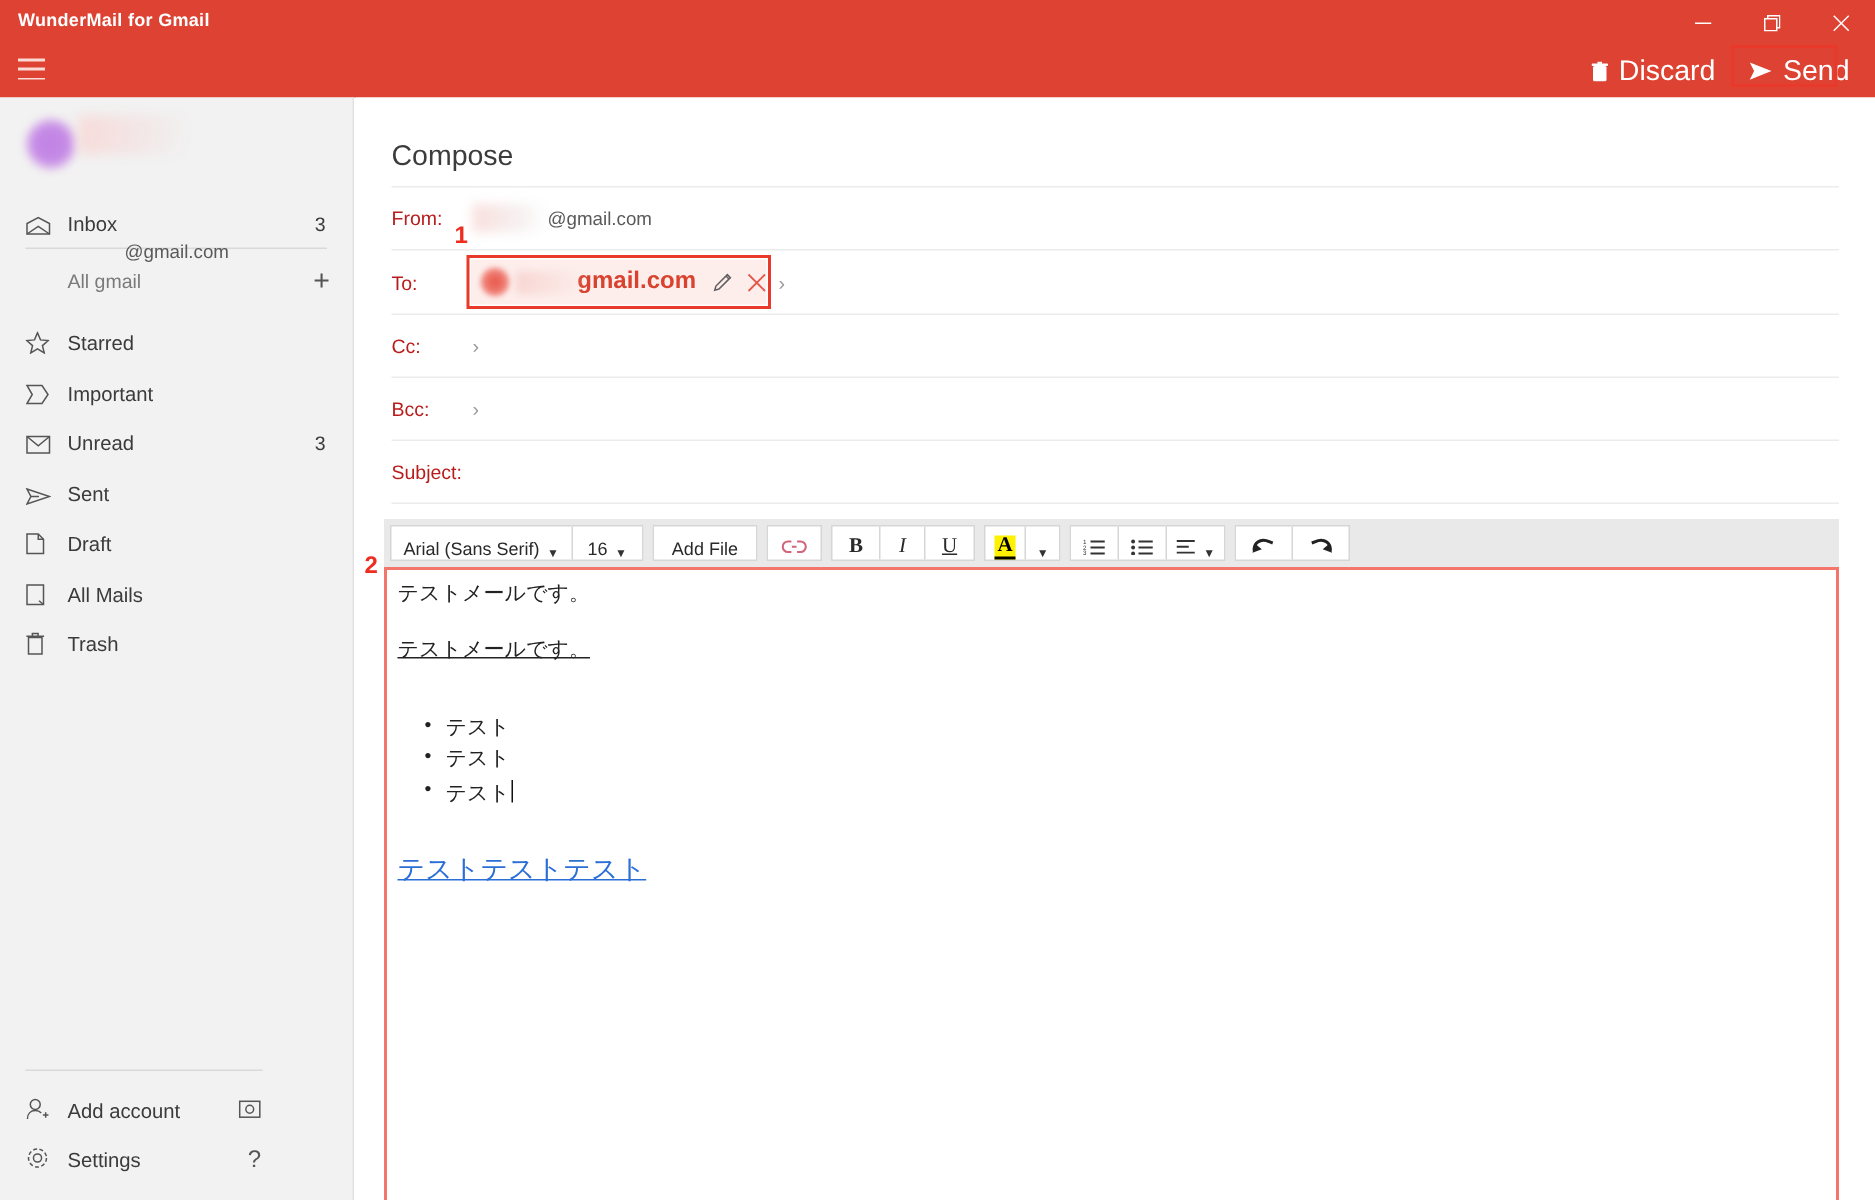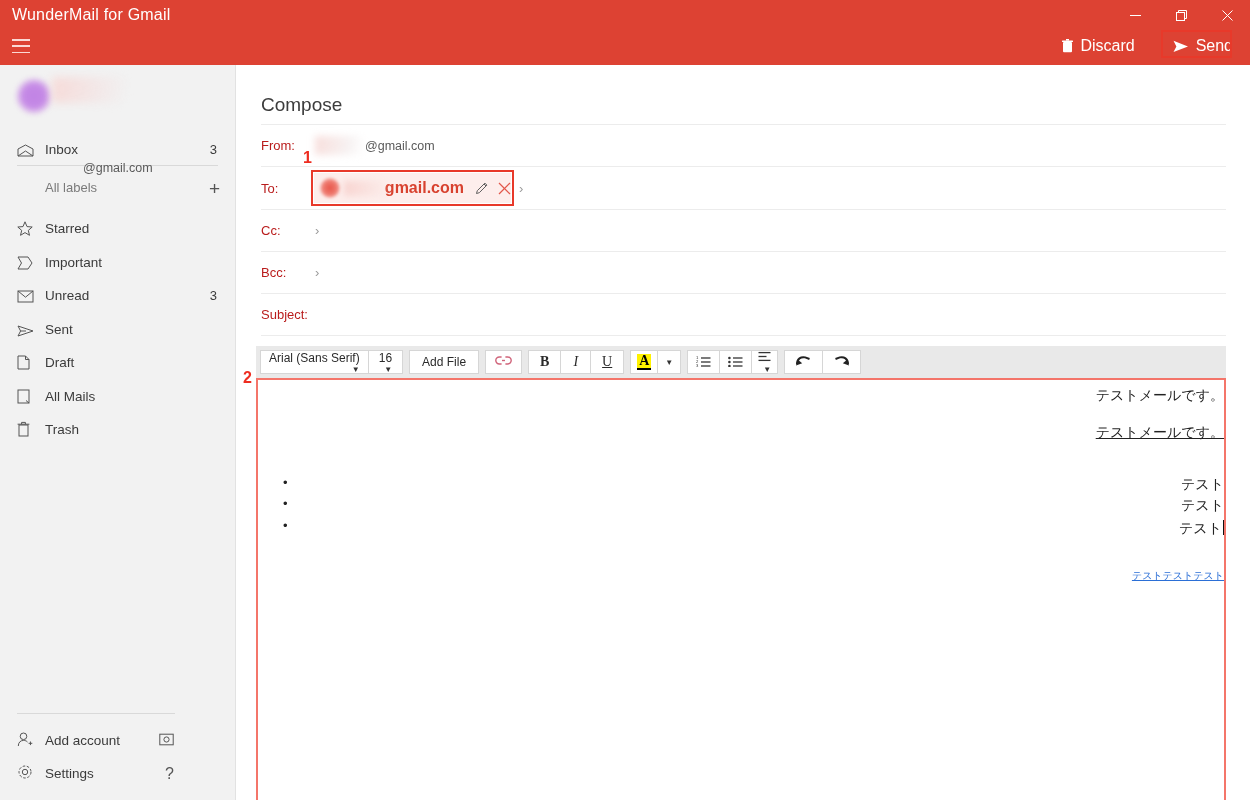--- a/index.html
+++ b/index.html
@@ -25,23 +25,23 @@
   .titlebar {
     position: absolute;
     left: 0; top: 0;
     width: 1250px;
     height: 65px;
     background: #dd4233;
   }
   .app-title {
     position: absolute;
     left: 12px; top: 6px;
-    font-size: 16px;
+    font-size: 12px;
     color: #ffffff;
-    font-weight: 400;
+    font-weight: 700;
     letter-spacing: .2px;
   }
   .win-btns {
     position: absolute;
     right: 0; top: 0;
     height: 30px;
     display: flex;
   }
   .win-btn {
     width: 46px;
@@ -68,23 +68,23 @@
     height: 1.5px;
     background: #fbd9d5;
     width: 100%;
   }
 
   .top-actions {
     position: absolute;
     right: 8px; top: 34px;
     display: flex;
     align-items: center;
-    gap: 20px;
+    gap: 4px;
     color: #ffffff;
-    font-size: 16px;
+    font-size: 19px;
   }
   .top-action {
     display: flex;
     align-items: center;
     gap: 7px;
     padding: 4px 9px;
     color: #ffffff;
   }
   .top-action .lbl { line-height: 1; }
 
@@ -358,21 +358,20 @@
   }
   .tbtn {
     display: flex;
     align-items: flex-end;
     justify-content: center;
     height: 22px;
     padding: 0 8px;
     font-size: 12px;
     color: #2a2a2a;
     white-space: nowrap;
-    flex-direction: column;
   }
   .tsep {
     width: 1px;
     height: 22px;
     background: #d6d6d6;
   }
   .caret {
     font-size: 8px;
     margin-left: 5px;
     color: #333;
@@ -404,21 +403,20 @@
     left: 6px; top: 304px;
     color: #ee2d20;
     font-size: 16px;
     font-weight: 700;
   }
   .bodytext {
     font-family: "Liberation Sans", sans-serif;
     font-size: 14px;
     color: #222;
     line-height: 1.1;
-    text-align: right;
   }
   .p1 { margin: 0 0 0 2px; }
   .p2 { margin: 22px 0 0 2px; text-decoration: underline; }
   .blist {
     margin: 36px 0 0 0;
     padding: 0 0 0 34px;
     list-style: none;
   }
   .blist li {
     position: relative;
@@ -437,21 +435,21 @@
     height: 15px;
     background: #111;
     vertical-align: -2px;
     margin-left: 1px;
   }
   .blink {
     display: inline-block;
     margin: 28px 0 0 2px;
     color: #2b6fd6;
     text-decoration: underline;
-    font-size: 10px;
+    font-size: 18px;
   }
 </style>
 </head>
 <body>
 
 <div class="app">
 
   <div class="titlebar">
     <div class="app-title">WunderMail for Gmail</div>
 
@@ -526,21 +524,21 @@
           <path d="M1 12 L8.5 7 L16 12" fill="none" stroke="#555" stroke-width="1"></path>
         </svg>
       </span>
       <span class="lbl">Inbox</span>
       <span class="cnt">3</span>
     </div>
 
     <div class="divider"></div>
 
     <div class="section-head">
-      <span>All labels</span>
+      <span>All gmail</span>
       <span class="plus">+</span>
     </div>
 
     <div class="nav-item">
       <span class="ic">
         <svg width="16" height="15" viewBox="0 0 16 15">
           <path d="M8 0.8 L10 5.6 L15.2 6 L11.3 9.4 L12.5 14.3 L8 11.6 L3.5 14.3 L4.7 9.4 L0.8 6 L6 5.6 Z" fill="none" stroke="#555" stroke-width="1"></path>
         </svg>
       </span>
       <span class="lbl">Starred</span>

